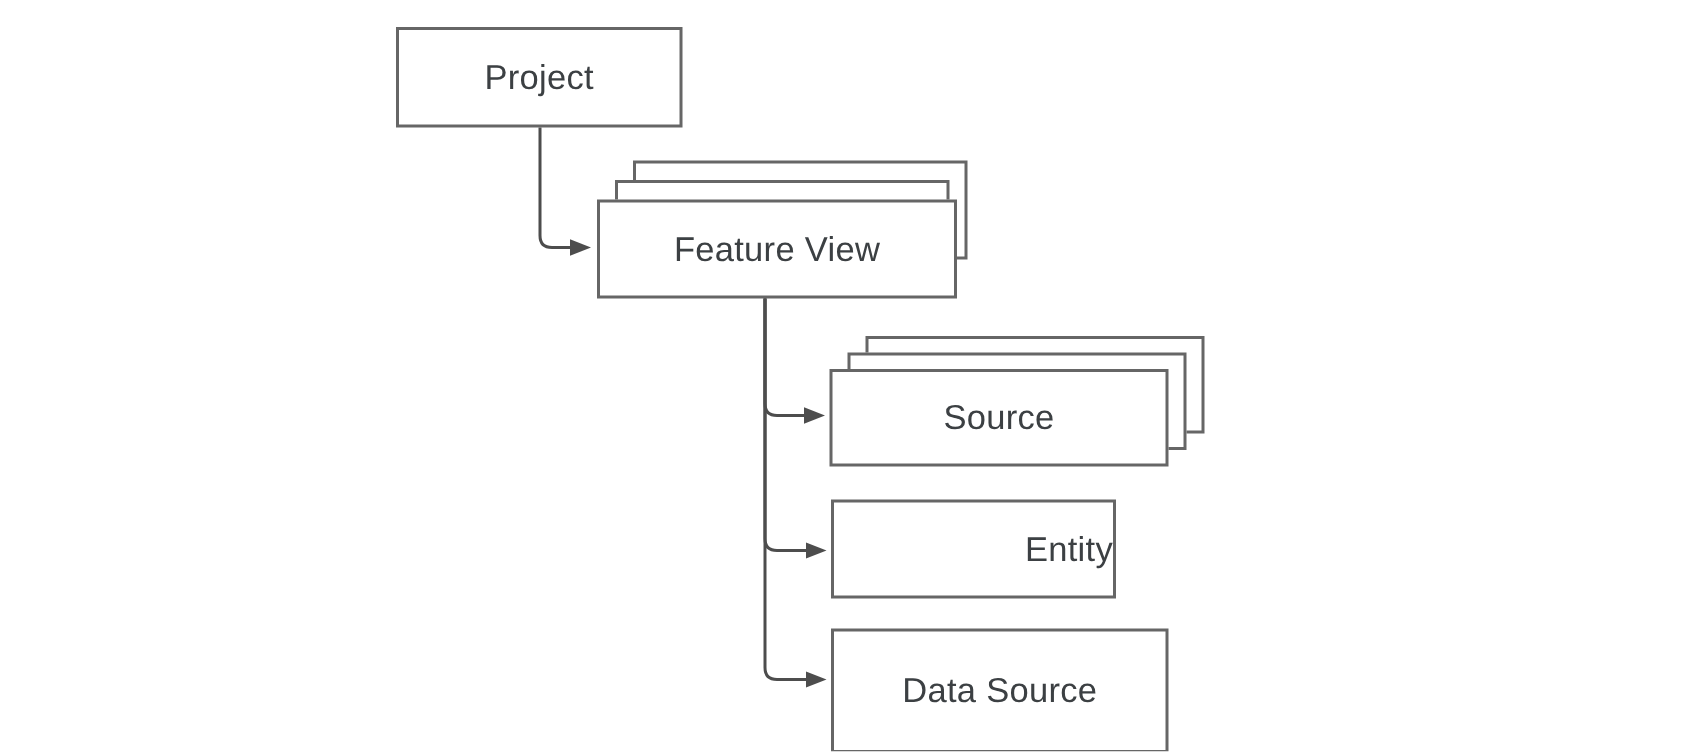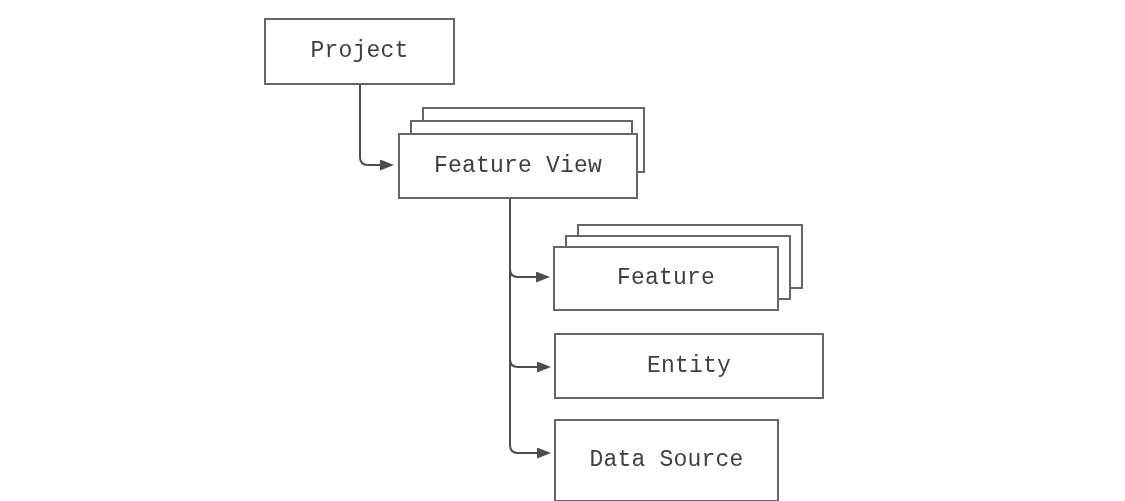--- a/index.html
+++ b/index.html
@@ -7,21 +7,21 @@
     --boxFill:#ffffff;
     --boxBorder:#666666;
     --connector:#4d4d4d;
     --text:#3c4043;
   }
   html,body{margin:0;padding:0;background:#fff;}
   .canvas{
     position:relative;
     width:1125px;height:501px;
     background:var(--background);
-    font-family:Liberation Mono, monospace;
+    font-family:Liberation Sans, sans-serif;
     overflow:hidden;
   }
   .node,.stack-layer{
     position:absolute;
     box-sizing:border-box;
     background:var(--boxFill);
     border:2px solid var(--boxBorder);
   }
   .node{
     display:flex;align-items:center;justify-content:center;
@@ -32,21 +32,21 @@
   .pos-project{left:264px;top:18px;width:191px;height:67px;}
   
   .pos-fv-back  {left:422px;top:107px;width:223px;height:66px;}
   .pos-fv-mid   {left:410px;top:120px;width:223px;height:66px;}
   .pos-fv-front {left:398px;top:133px;width:240px;height:66px;}
   
   .pos-f-back  {left:577px;top:224px;width:226px;height:65px;}
   .pos-f-mid   {left:565px;top:235px;width:226px;height:65px;}
   .pos-f-front {left:553px;top:246px;width:226px;height:65px;}
   
-  .pos-entity{left:554px;top:333px;width:270px;height:66px;}
+  .pos-entity{left:554px;top:333px;width:190px;height:66px;justify-content:flex-end;}
   .pos-datasource{left:554px;top:419px;width:225px;height:83px;}
 
   .edges{position:absolute;left:0;top:0;width:1125px;height:501px;pointer-events:none;}
   .edge{fill:none;stroke:var(--connector);stroke-width:2px;}
   .arrowhead-fill{fill:var(--connector);}
 </style>
 </head>
 <body>
 
 <div class="canvas">
@@ -59,21 +59,21 @@
 
   <div class="node pos-project">
     <span>Project</span>
   </div>
 
   <div class="node pos-fv-front">
     <span>Feature View</span>
   </div>
 
   <div class="node pos-f-front">
-    <span>Feature</span>
+    <span>Source</span>
   </div>
 
   <div class="node pos-entity">
     <span>Entity</span>
   </div>
 
   <div class="node pos-datasource">
     <span>Data Source</span>
   </div>
 

